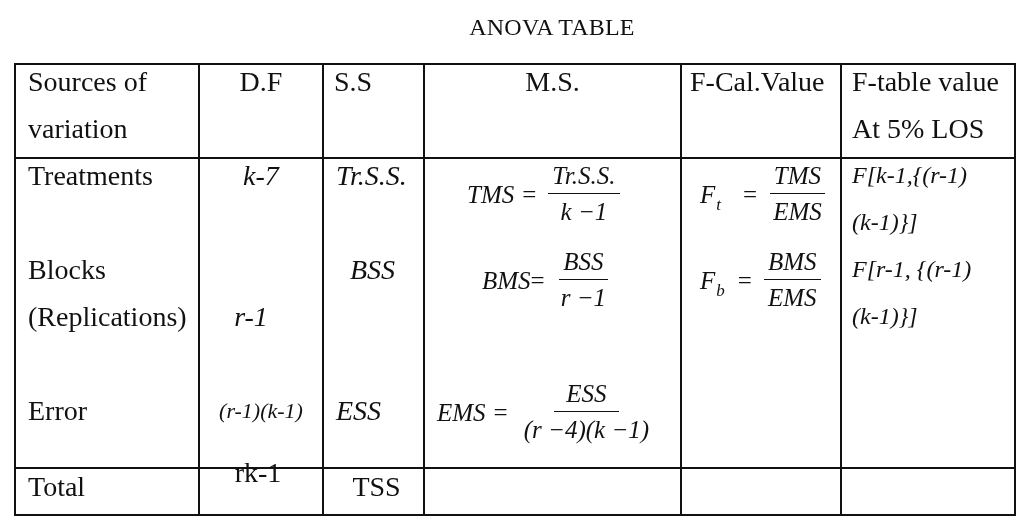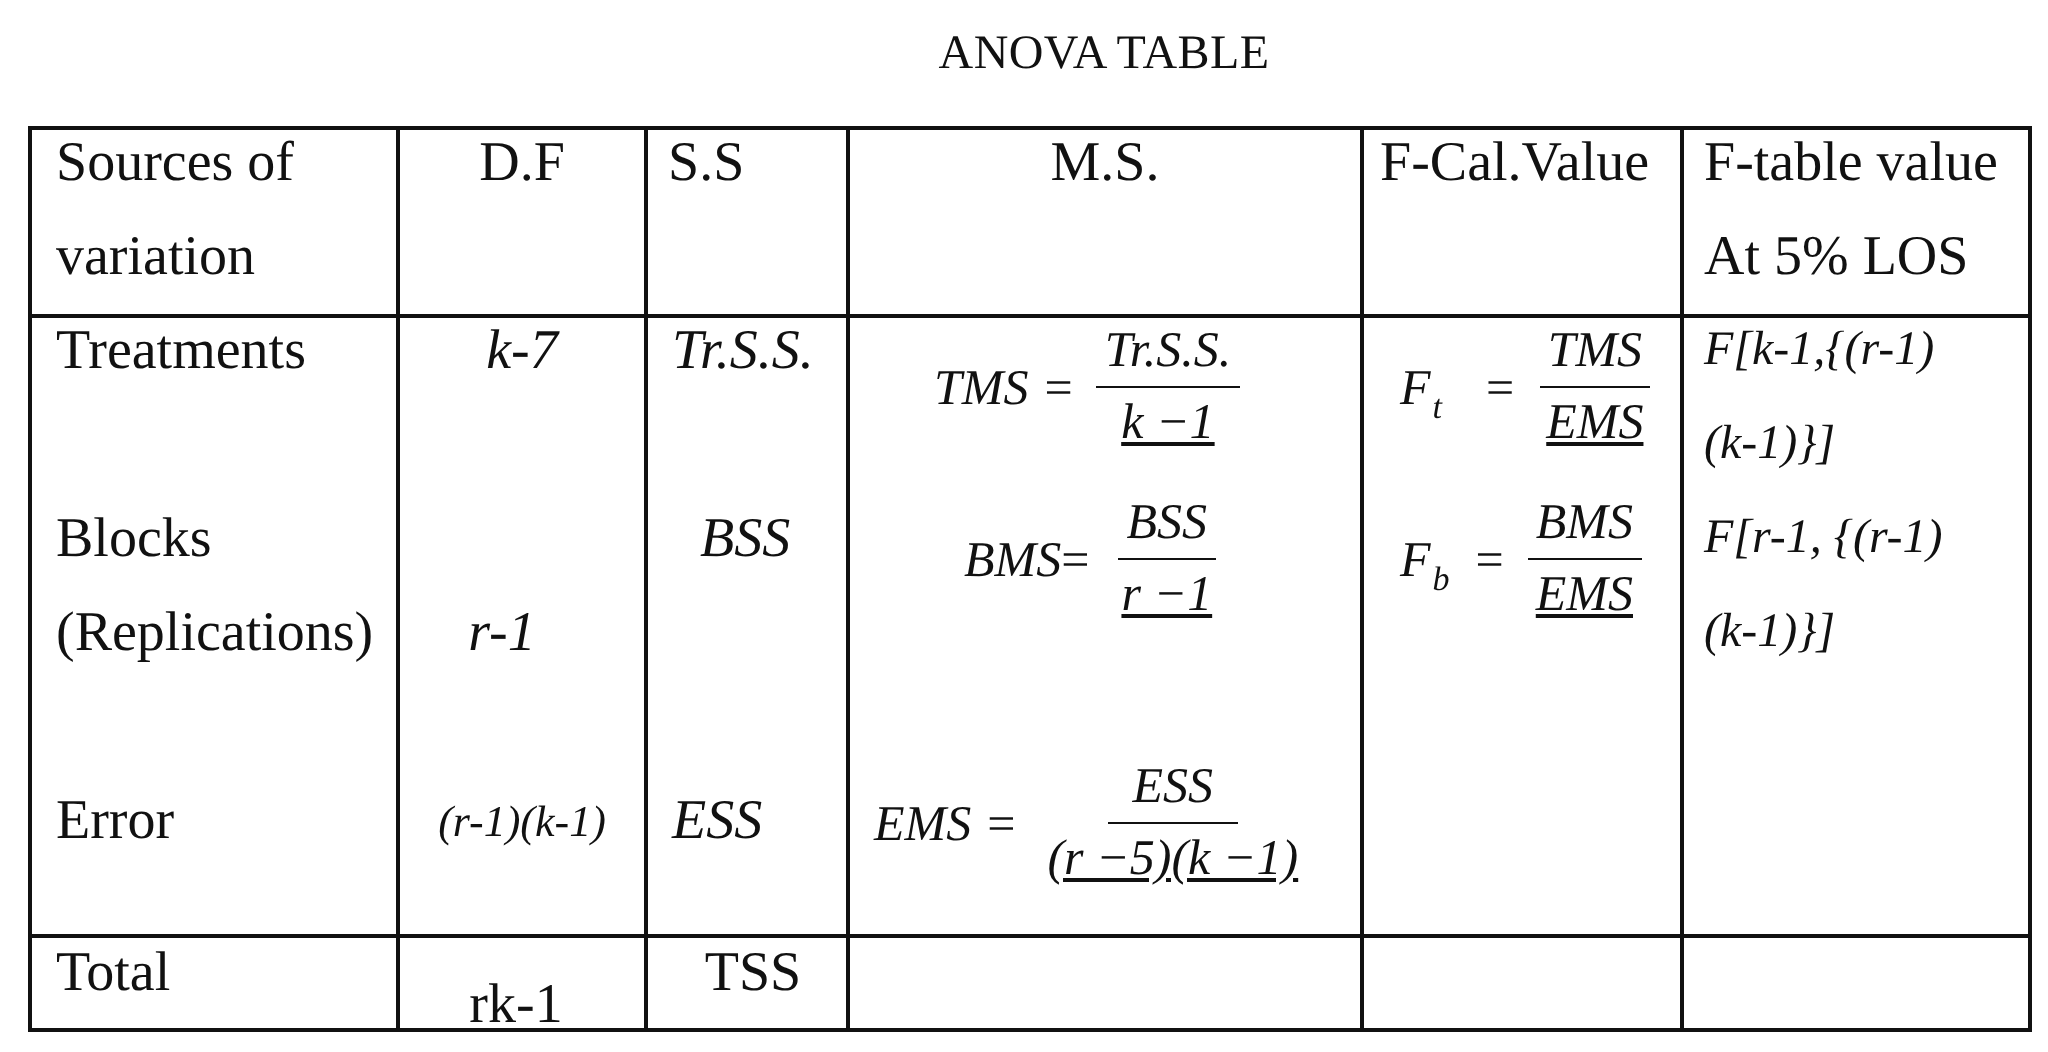--- a/index.html
+++ b/index.html
@@ -73,21 +73,20 @@
     align-items: center;
   }
   .frac .num {
     padding: 0 4px 2px 4px;
     border-bottom: 1.5px solid #111;
     line-height: 30px;
   }
   .frac .den {
     padding: 2px 4px 0 4px;
     line-height: 32px;
-    text-decoration: underline;
   }
   .sub {
     font-size: 17px;
     position: relative;
     top: 7px;
     margin-left: 1px;
   }
   .ftab {
     position: absolute;
     font-size: 24px;
@@ -174,20 +173,20 @@
 
   <div class="cell-text" style="left:12px; top:322px">Error</div>
   <div class="cell-text center it" style="left:184px; width:122px; top:322px; font-size:22px">(r-1)(k-1)</div>
   <div class="cell-text it" style="left:320px; top:322px">ESS</div>
 
   <div class="formula" style="left:421px; top:314px">
     <span class="lhs">EMS</span>
     <span class="eq">=</span>
     <span class="frac">
       <span class="num" style="padding:0 12px 2px 12px">ESS</span>
-      <span class="den">(r −5)(k −1)</span>
+      <span class="den">(r −4)(k −1)</span>
     </span>
   </div>
 
   <div class="cell-text" style="left:12px; top:398px">Total</div>
-  <div class="cell-text center" style="left:184px; width:116px; top:414px">rk-1</div>
+  <div class="cell-text center" style="left:184px; width:116px; top:384px">rk-1</div>
   <div class="cell-text center" style="left:308px; width:105px; top:398px">TSS</div>
 </div>
 
 </body></html>

